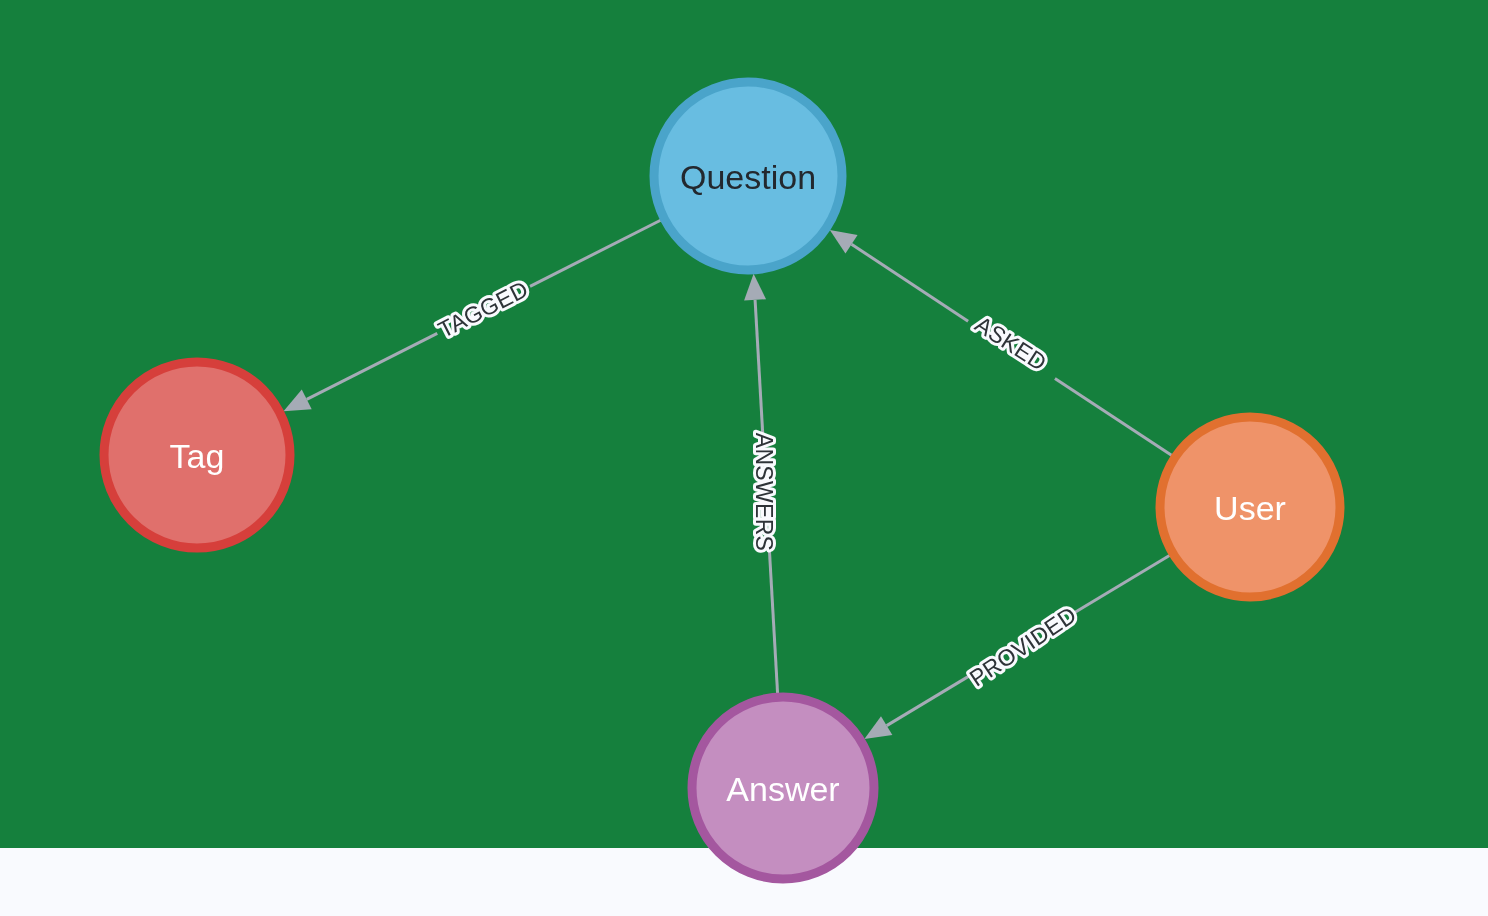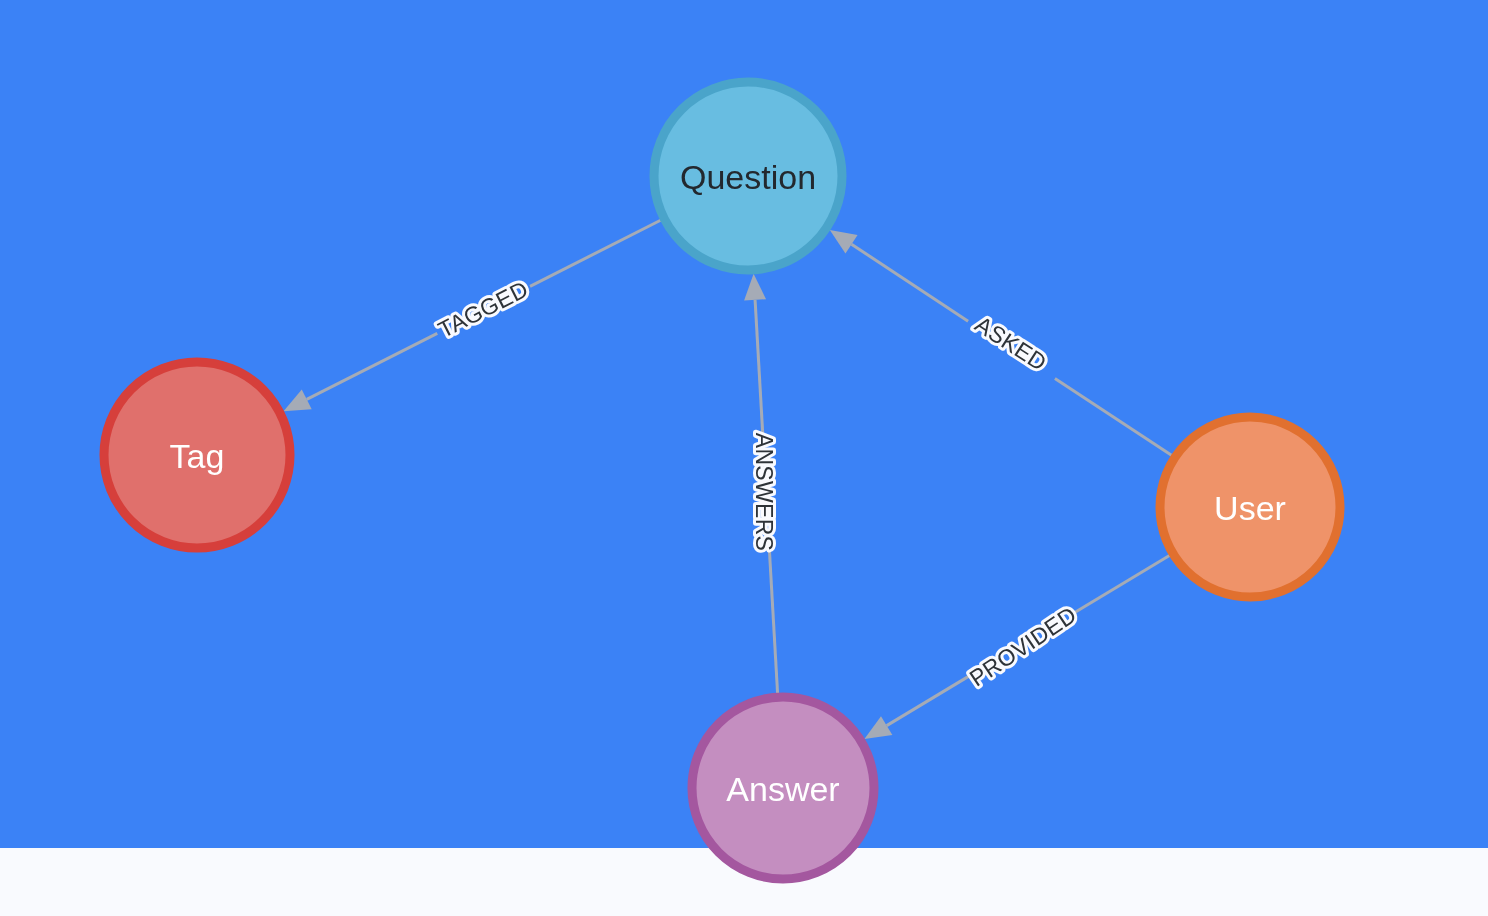--- a/index.html
+++ b/index.html
@@ -11,21 +11,21 @@
     width: 1488px;
     height: 916px;
     overflow: hidden;
     font-family: "Liberation Sans", sans-serif;
     background: #f9fafe;
   }
   #graph-canvas {
     position: relative;
     width: 1488px;
     height: 848px;
-    background: #3b82f6;
+    background: #15803d;
   }
   svg.graph-svg {
     display: block;
     width: 1488px;
     height: 916px;
   }
   .edge-line {
     stroke: #a5abb6;
     stroke-width: 3;
     fill: none;

